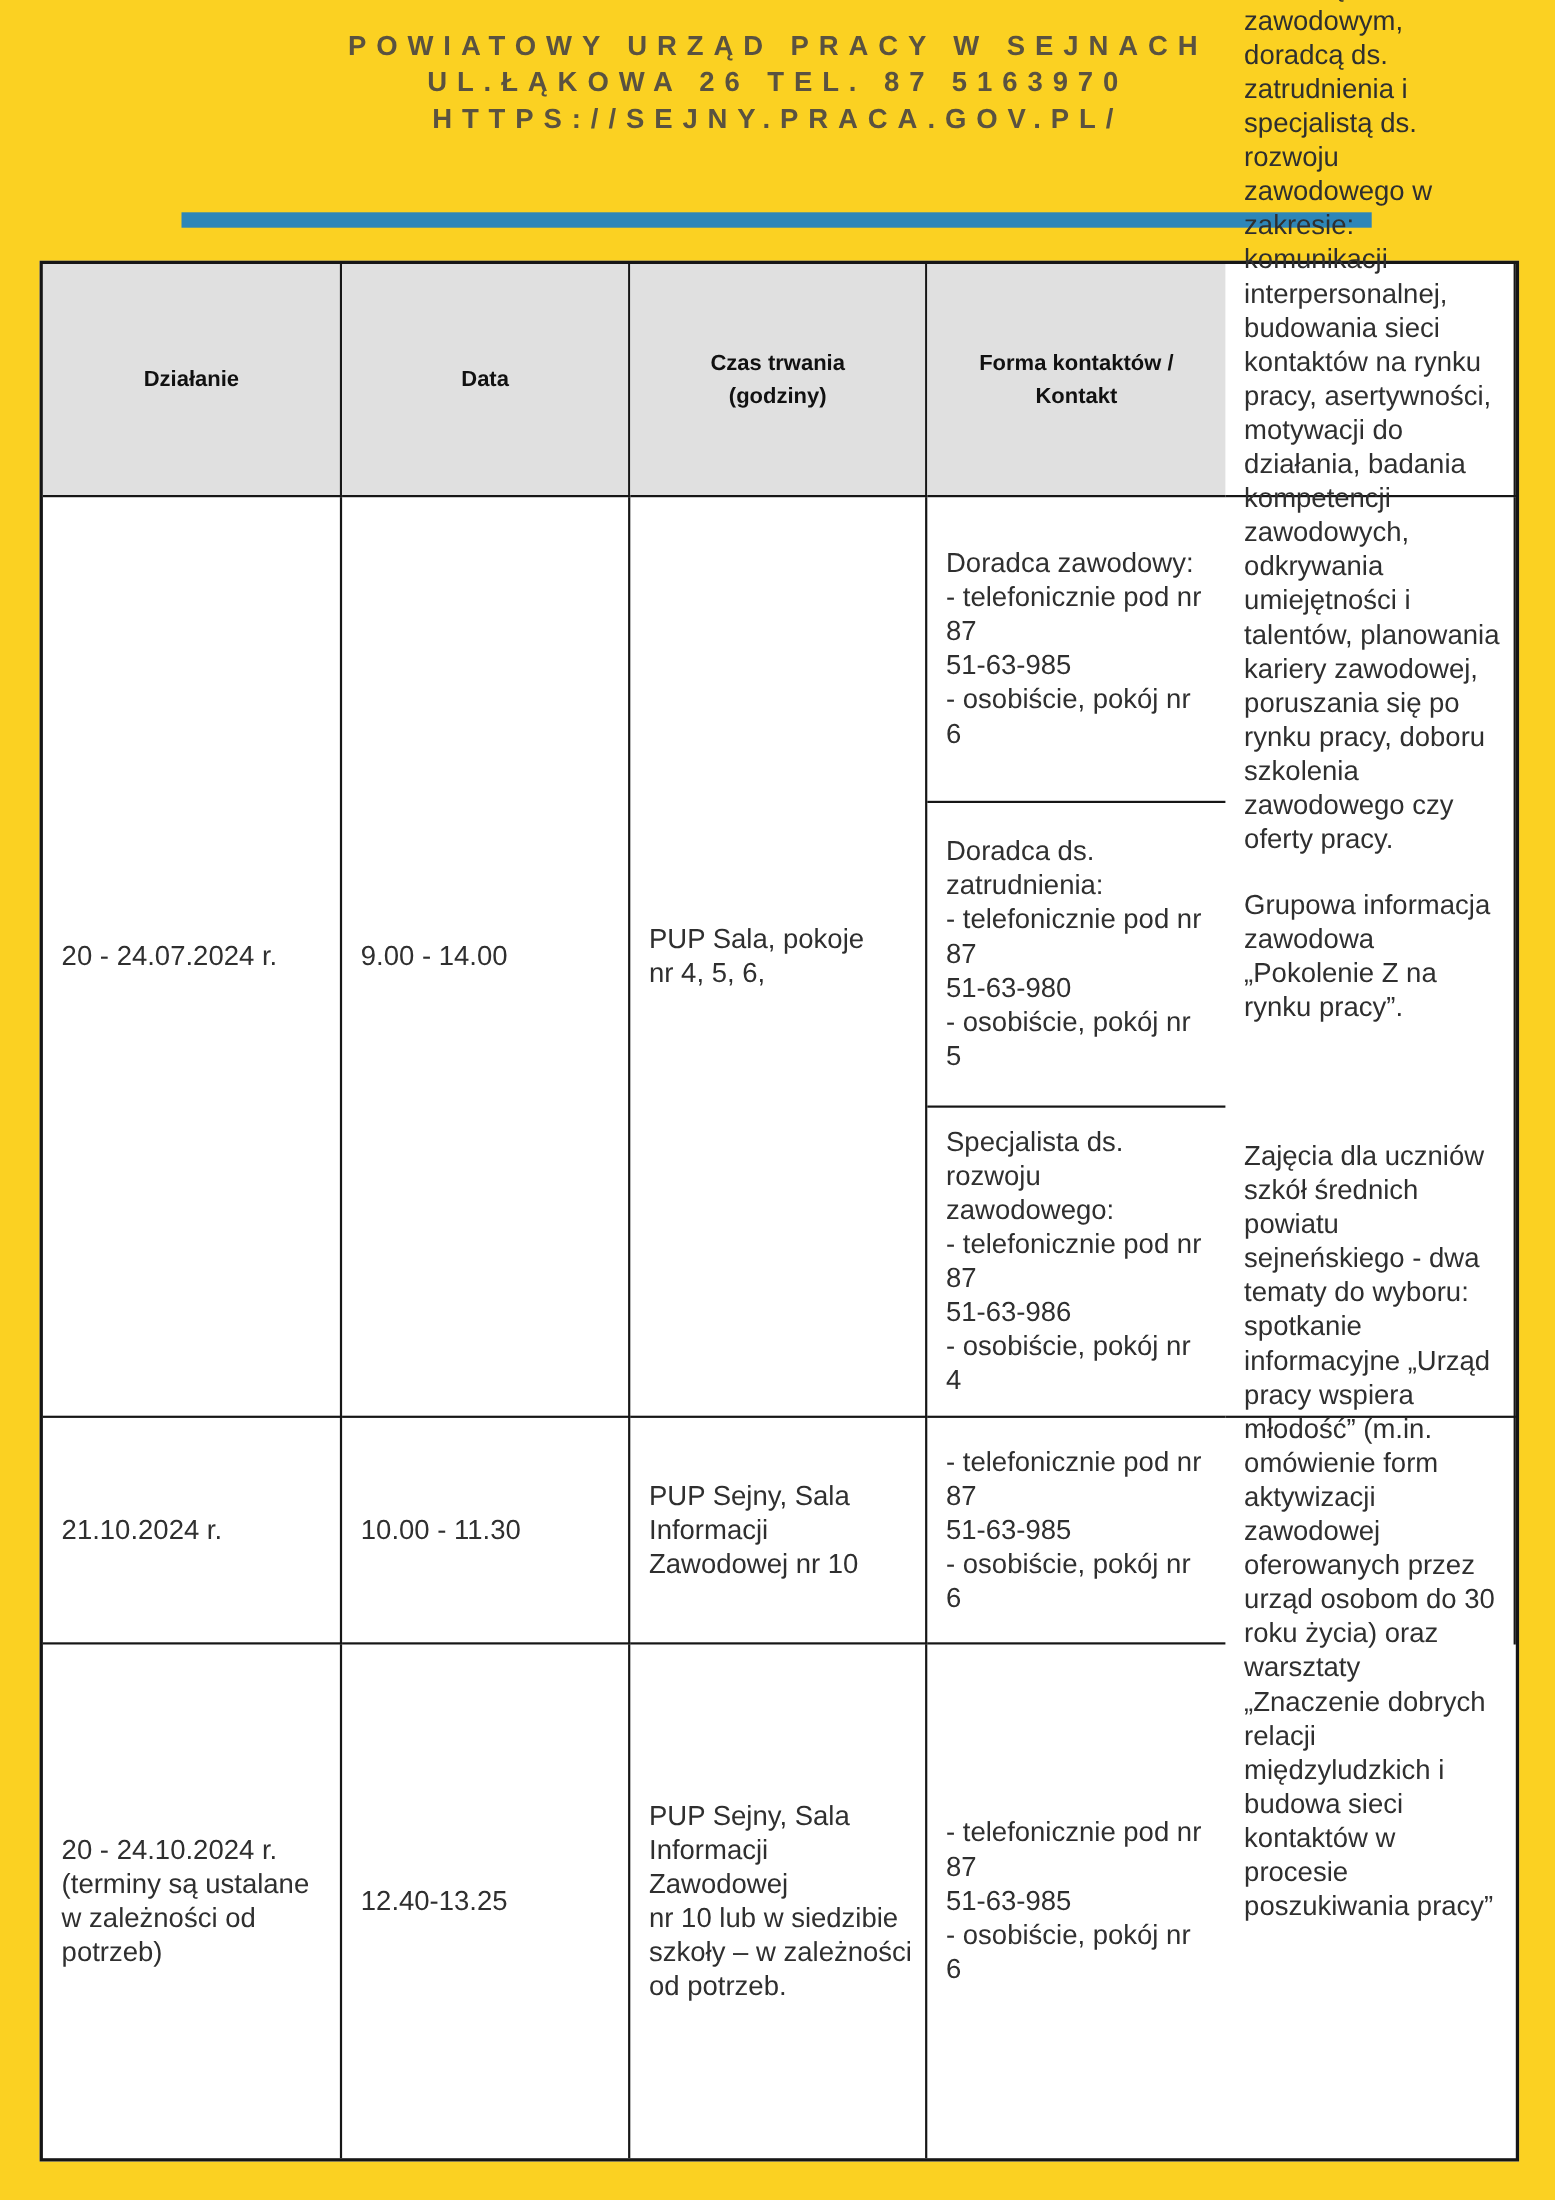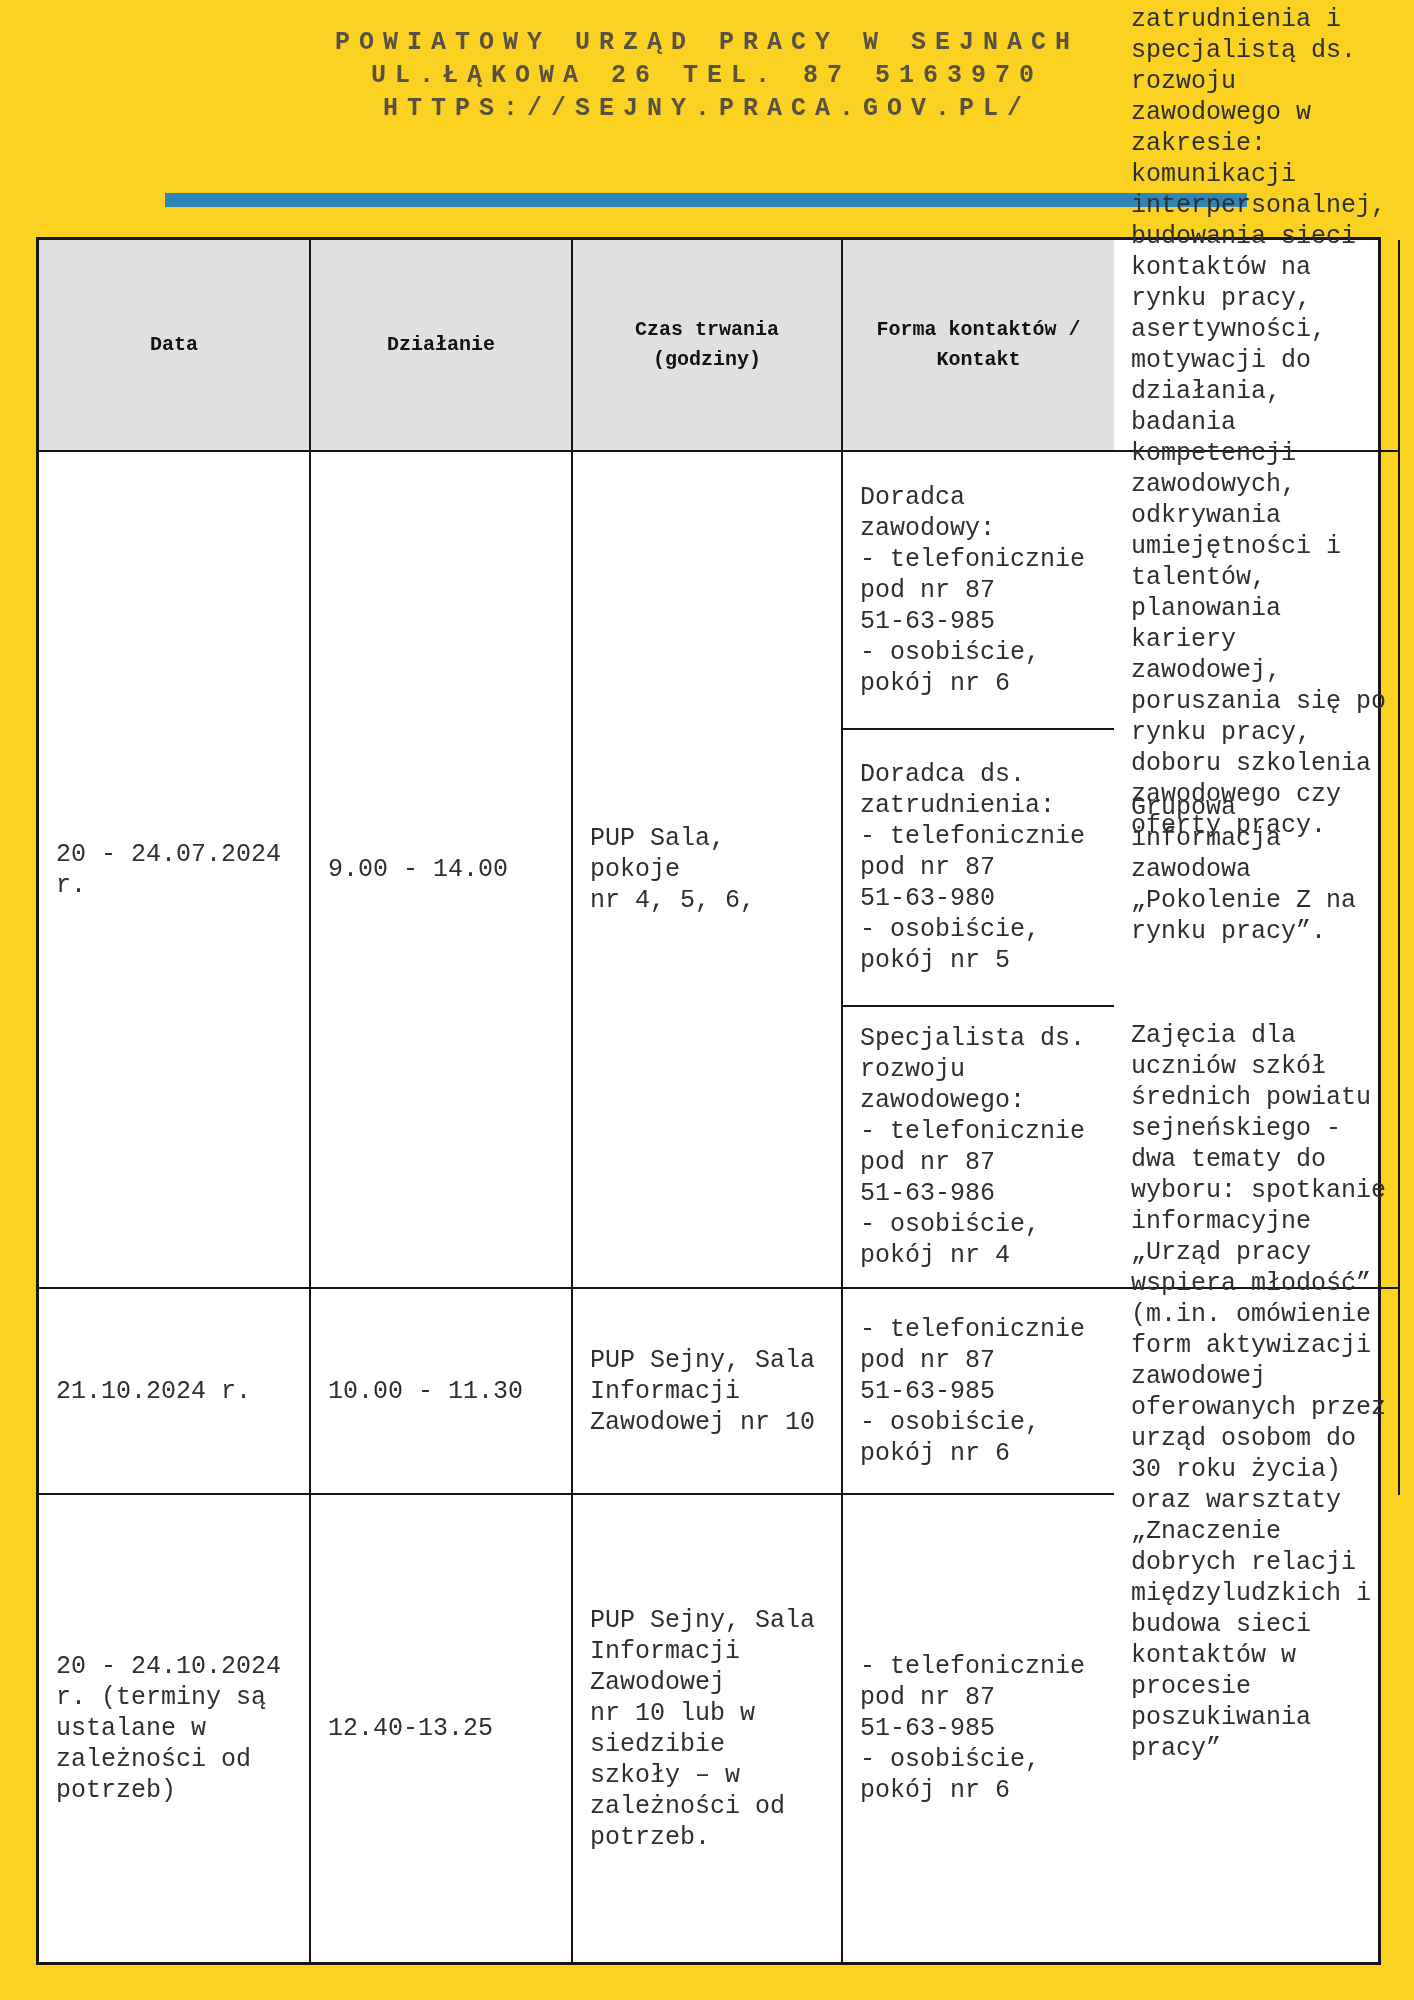--- a/index.html
+++ b/index.html
@@ -8,21 +8,21 @@
     --header-bg:#E0E0E0;
     --border:#161616;
     --heading-color:#5A5240;
     --text:#2F2F2F;
   }
   html,body{margin:0;padding:0;}
   .page{
     position:relative;
     width:1414px;height:2000px;
     background:var(--page-bg);
-    font-family:Liberation Mono, monospace;
+    font-family:Liberation Sans, sans-serif;
     overflow:hidden;
   }
   .hdr{
     position:absolute;top:26px;left:0;width:100%;
     text-align:center;
     color:var(--heading-color);
     font-weight:700;font-size:25px;line-height:33px;letter-spacing:9px;
   }
   .hline{white-space:nowrap;}
   .accent{
@@ -68,22 +68,22 @@
   <div class="hdr">
     <div class="hline">POWIATOWY URZĄD PRACY W SEJNACH</div>
     <div class="hline">UL.ŁĄKOWA 26 TEL. 87 5163970</div>
     <div class="hline">HTTPS://SEJNY.PRACA.GOV.PL/</div>
   </div>
 
   <div class="accent"></div>
 
   <div class="tbl">
 
+    <div class="cell hc br bb pre">Działanie</div>
     <div class="cell hc br bb pre">Data</div>
-    <div class="cell hc br bb pre">Działanie</div>
     <div class="cell hc br bb pre">Czas trwania
 (godziny)</div>
     <div class="cell hc bb pre">Forma kontaktów /
 Kontakt</div>
 
     <div class="cell bc br bb">Indywidualne konsultacje z doradcą zawodowym, doradcą ds. zatrudnienia i specjalistą ds. rozwoju zawodowego w zakresie: komunikacji interpersonalnej, budowania sieci kontaktów na rynku pracy, asertywności, motywacji do działania, badania kompetencji zawodowych, odkrywania umiejętności i talentów, planowania kariery zawodowej, poruszania się po rynku pracy, doboru szkolenia zawodowego czy oferty pracy.</div>
     <div class="cell bc br bb">20 - 24.07.2024 r.</div>
     <div class="cell bc br bb">9.00 - 14.00</div>
     <div class="cell bc br bb pre">PUP Sala, pokoje
 nr 4, 5, 6,</div>

